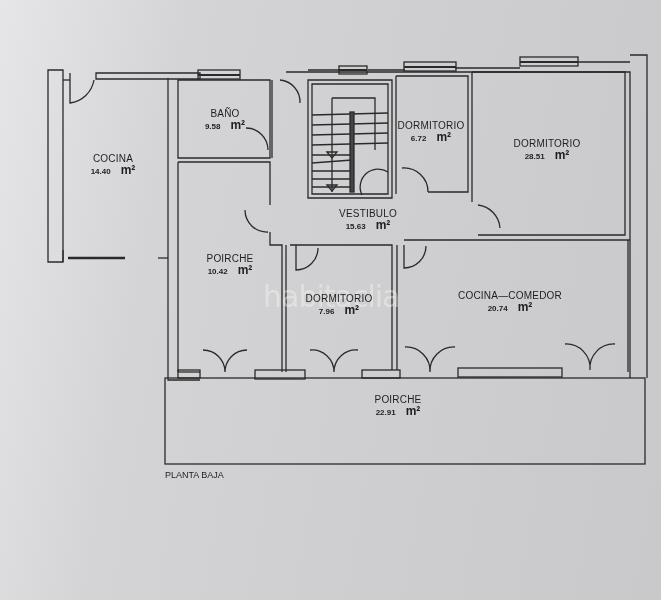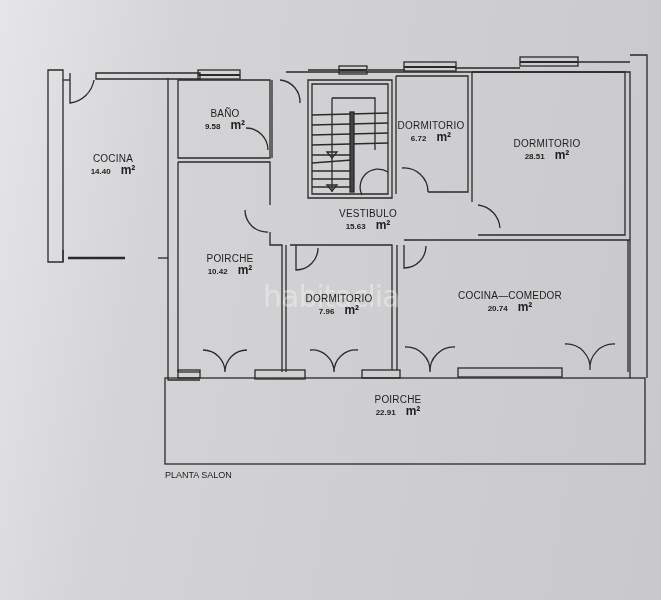--- a/index.html
+++ b/index.html
@@ -153,13 +153,13 @@
 </div>
 <div class="lbl" style="left:510px;top:290px">
   <span class="name">COCINA—COMEDOR</span>
   <span class="area"><span>20.74</span><span class="unit">m²</span></span>
 </div>
 <div class="lbl" style="left:398px;top:394px">
   <span class="name">POIRCHE</span>
   <span class="area"><span>22.91</span><span class="unit">m²</span></span>
 </div>
 
-<div class="caption">PLANTA SALON</div>
+<div class="caption">PLANTA BAJA</div>
 
 </body></html>

